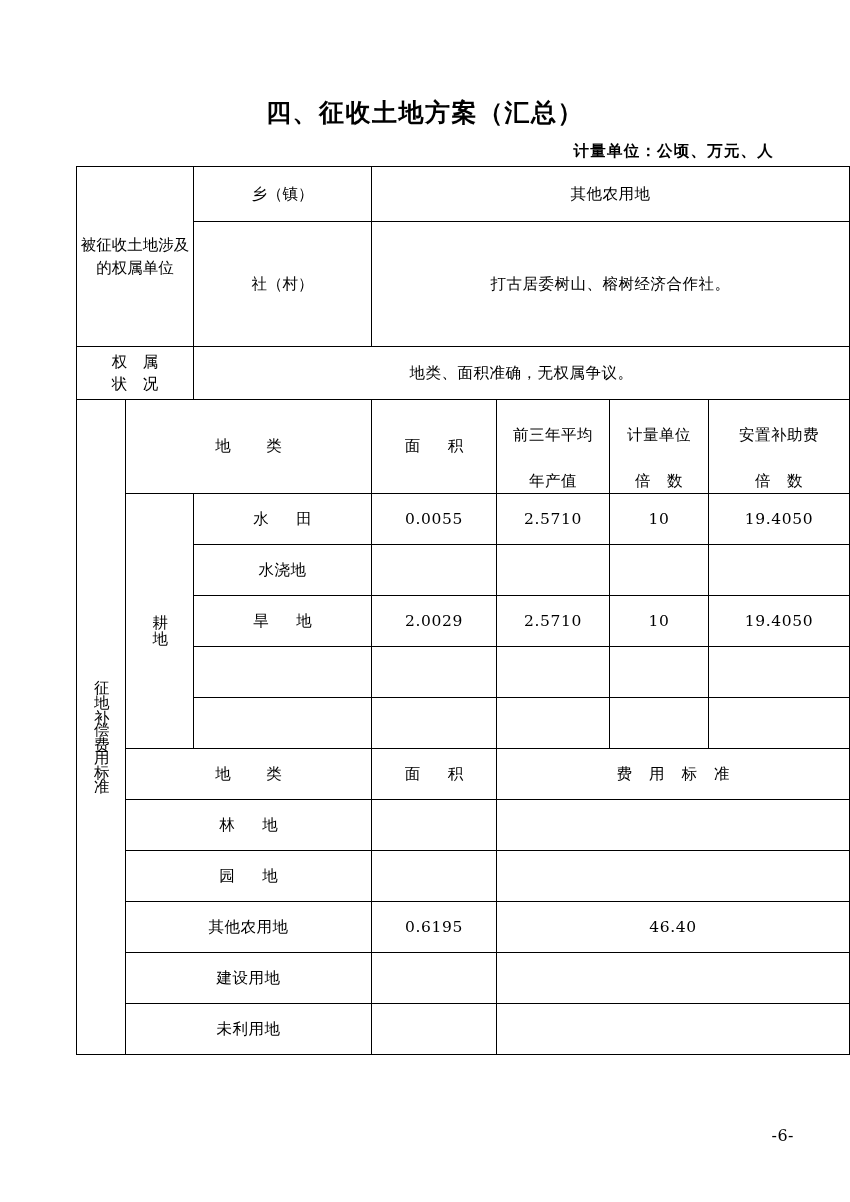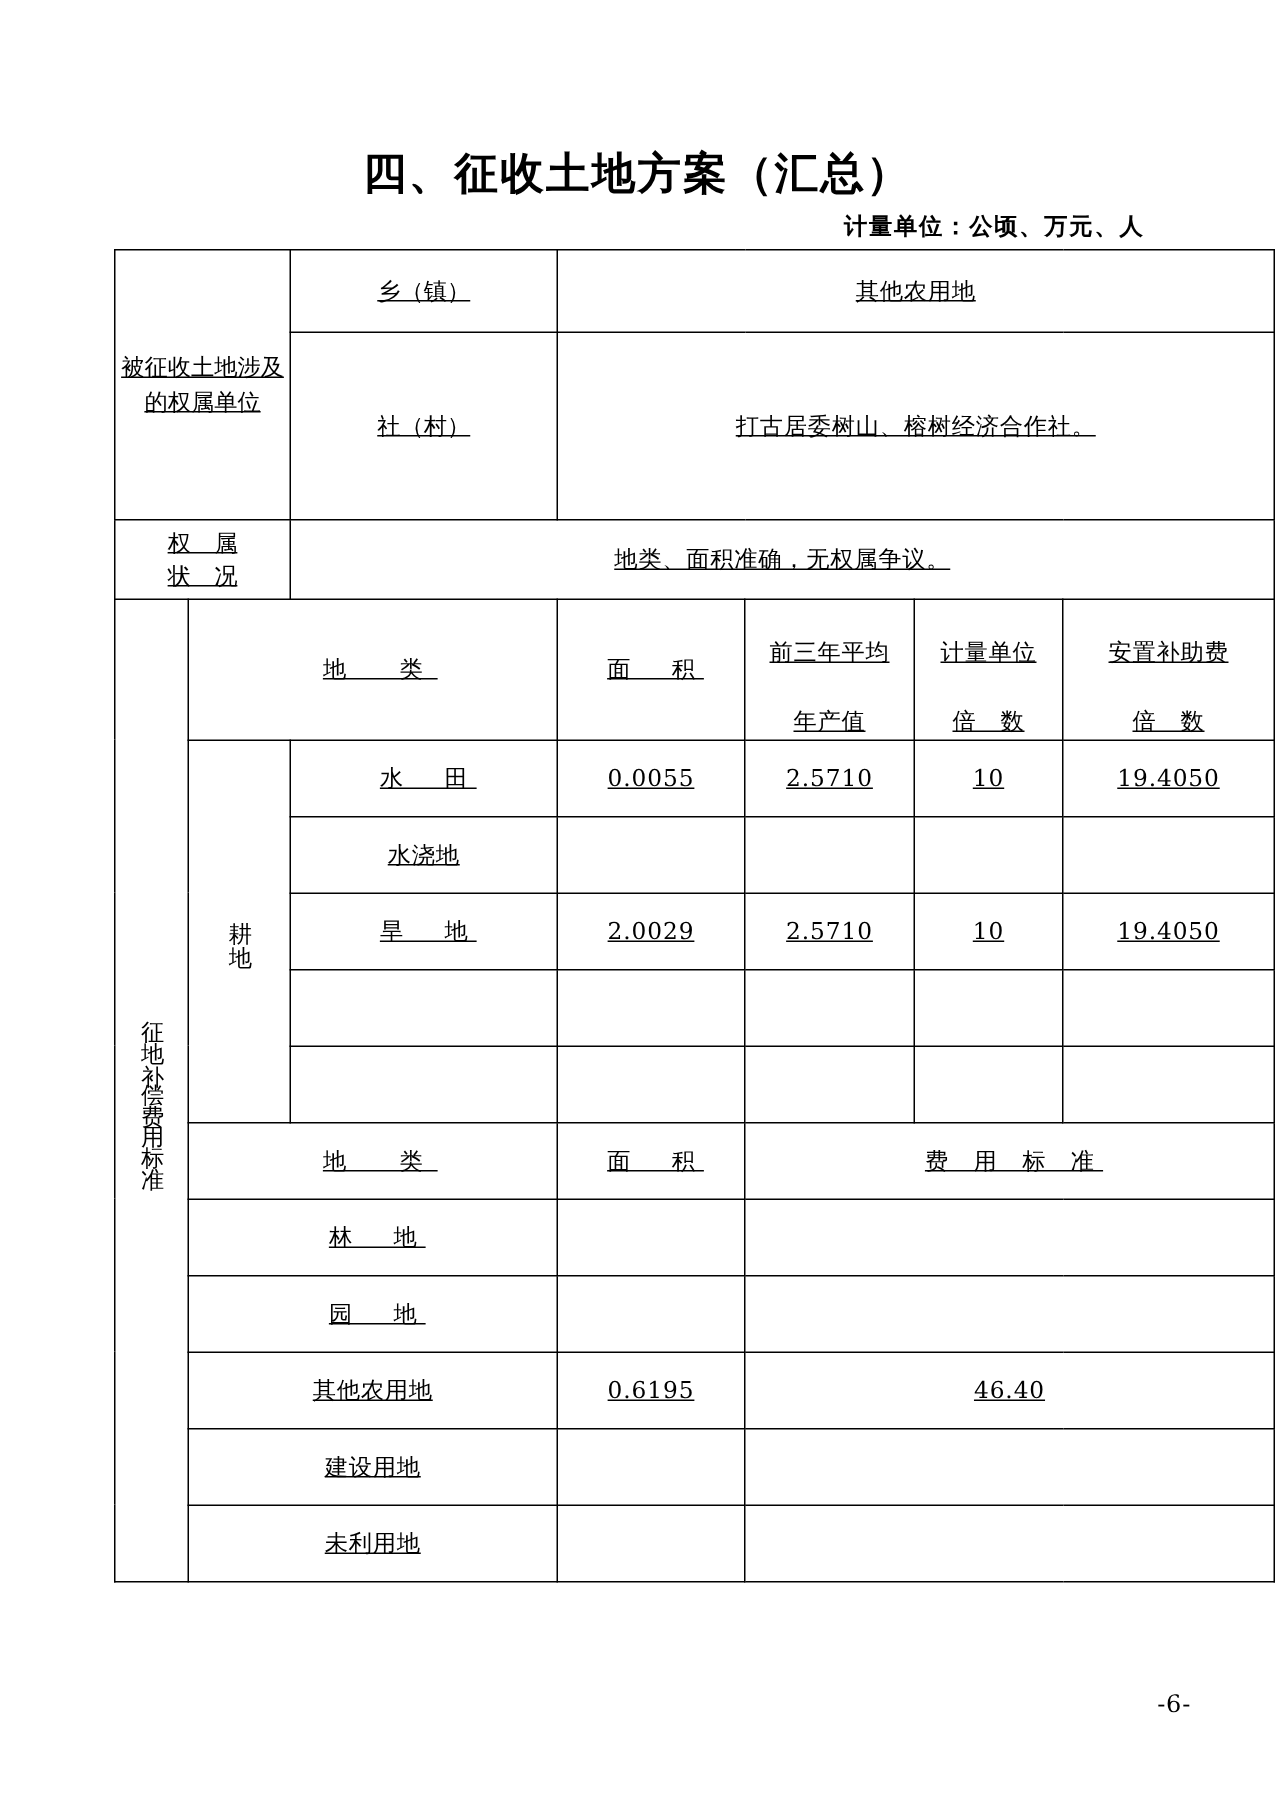--- a/index.html
+++ b/index.html
@@ -26,31 +26,31 @@
   }
 
   
   .doc-title {
     position: absolute;
     left: 0;
     top: 98px;
     width: 850px;
     text-align: center;
     font-family: "DejaVu Sans", "Liberation Sans", sans-serif;
-    font-size: 29px;
+    font-size: 25px;
     font-weight: bold;
     letter-spacing: 1.5px;
     line-height: 1.2;
     white-space: nowrap;
   }
 
   
   .unit-note {
     position: absolute;
-    right: 87px;
+    right: 76px;
     top: 141px;
     font-size: 15.5px;
     font-weight: bold;
     letter-spacing: 1.2px;
     white-space: nowrap;
   }
 
   
   .tbl-wrap {
     position: absolute;
@@ -71,21 +71,21 @@
     text-align: center;
     vertical-align: middle;
     font-size: 15.5px;
     line-height: 1.45;
   }
 
   .t-spaced  { letter-spacing: 10px; text-indent: 10px; }
   .t-spaced2 { letter-spacing: 6px;  text-indent: 6px;  }
   .t-tight   { letter-spacing: 0.5px; }
 
-  .cell-pad { padding: 6px 8px; text-decoration: underline; }
+  .cell-pad { padding: 6px 8px; }
 
   .left-text {
     text-align: left;
     padding-left: 8px;
     letter-spacing: 0.5px;
   }
 
   .two-line {
     line-height: 1.35;
   }

